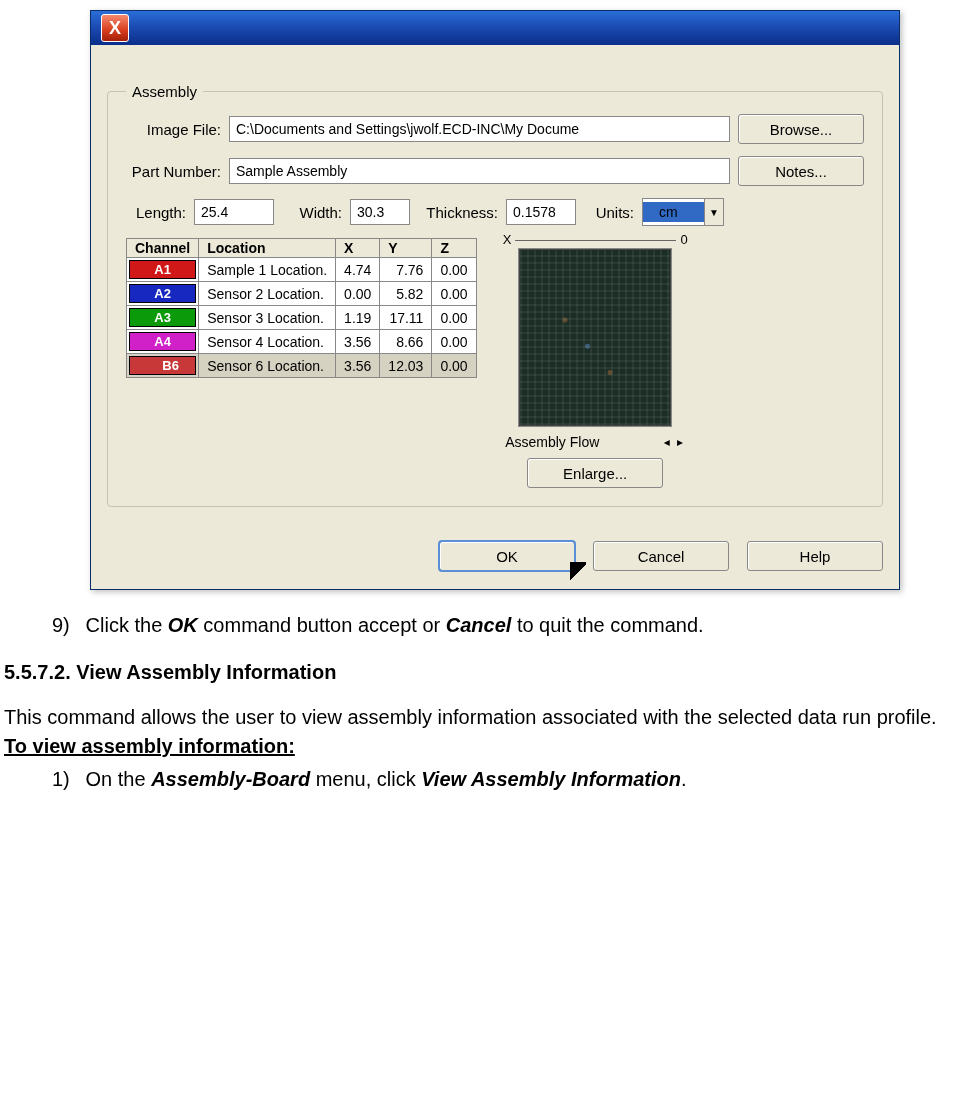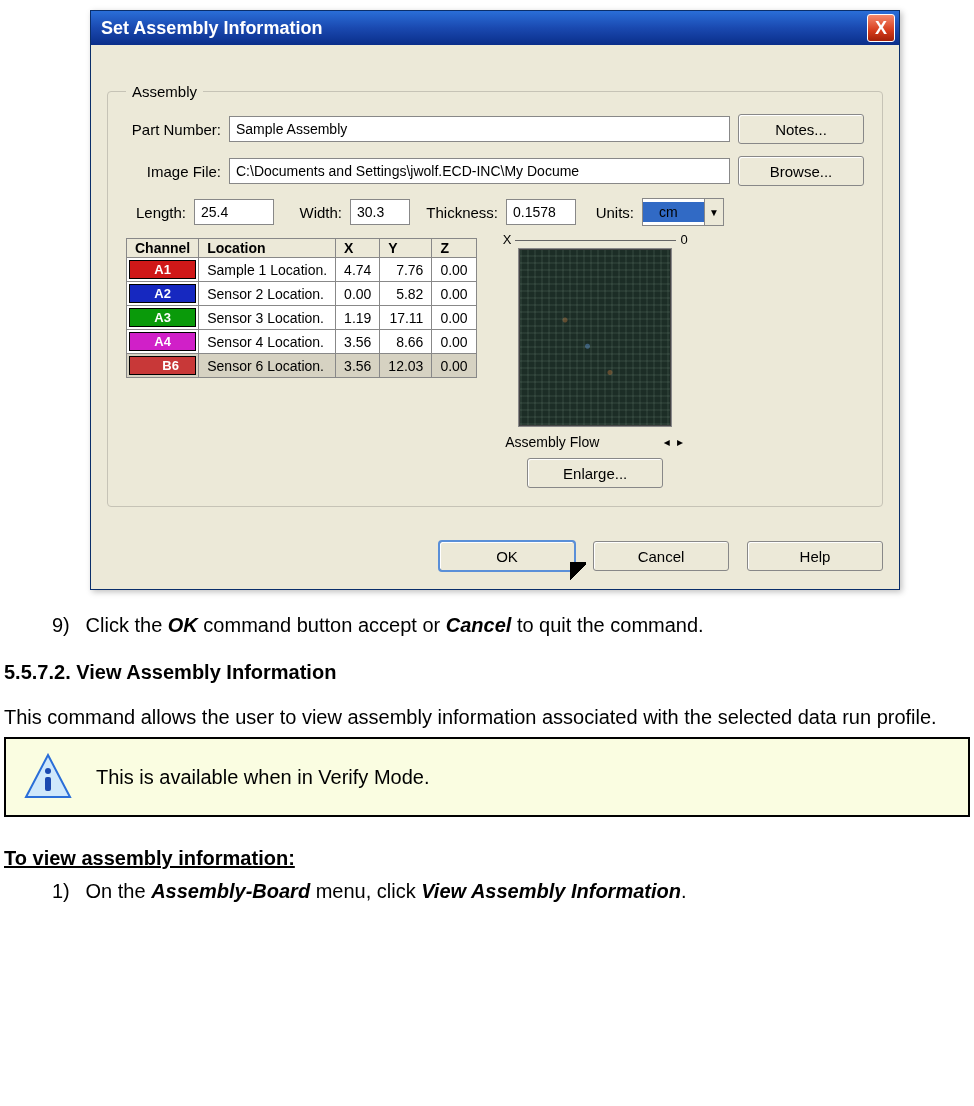--- a/index.html
+++ b/index.html
@@ -270,37 +270,36 @@
   }
   .note-text { font-size: 20px; }
   .u { text-decoration: underline; font-weight: bold; font-size: 20px; margin-bottom: 8px; display: block; }
 </style>
 </head>
 <body>
 
 <div class="dialog-wrap">
   <div class="dialog">
     <div class="titlebar">
-      <span class="titlebar-title">Set Assembly Information</span>
       <span class="close-btn">X</span>
     </div>
     <div class="dialog-body">
       <fieldset>
         <legend>Assembly</legend>
 
         <div class="row">
+          <span class="lbl">Image File:</span>
+          <span class="field" style="flex:1">C:\Documents and Settings\jwolf.ECD-INC\My Docume</span>
+          <span class="btn" style="width:100px">Browse...</span>
+        </div>
+
+        <div class="row">
           <span class="lbl">Part Number:</span>
           <span class="field" style="flex:1">Sample Assembly</span>
           <span class="btn" style="width:100px">Notes...</span>
-        </div>
-
-        <div class="row">
-          <span class="lbl">Image File:</span>
-          <span class="field" style="flex:1">C:\Documents and Settings\jwolf.ECD-INC\My Docume</span>
-          <span class="btn" style="width:100px">Browse...</span>
         </div>
 
         <div class="row dims-row">
           <span class="lbl">Length:</span>
           <span class="field" style="width:80px">25.4</span>
           <span class="lbl">Width:</span>
           <span class="field" style="width:60px">30.3</span>
           <span class="lbl" style="min-width:80px">Thickness:</span>
           <span class="field" style="width:70px">0.1578</span>
           <span class="lbl" style="min-width:50px">Units:</span>
@@ -398,28 +397,20 @@
 <div class="doc">
   <div class="step">
     <span class="num">9)</span>
     <span>Click the </span><b>OK</b><span> command button accept or </span><b>Cancel</b><span> to quit the command.</span>
   </div>
 
   <div class="h">5.5.7.2. View Assembly Information</div>
 
   <div class="para">This command allows the user to view assembly information associated with the selected data run profile.</div>
 
-  <div class="note">
-    <svg class="note-icon" viewBox="0 0 48 48">
-      <polygon points="24,2 46,44 2,44" fill="#cfe8fb" stroke="#2a6ed8" stroke-width="2"></polygon>
-      <circle cx="24" cy="18" r="3" fill="#1a49b0"></circle>
-      <rect x="21" y="24" width="6" height="14" rx="2" fill="#1a49b0"></rect>
-    </svg>
-    <span class="note-text">This is available when in Verify Mode.</span>
-  </div>
 
   <span class="u">To view assembly information:</span>
 
   <div class="step">
     <span class="num">1)</span>
     <span>On the </span><b>Assembly-Board</b><span> menu, click </span><b>View Assembly Information</b><span>.</span>
   </div>
 </div>
 
 </body></html>

